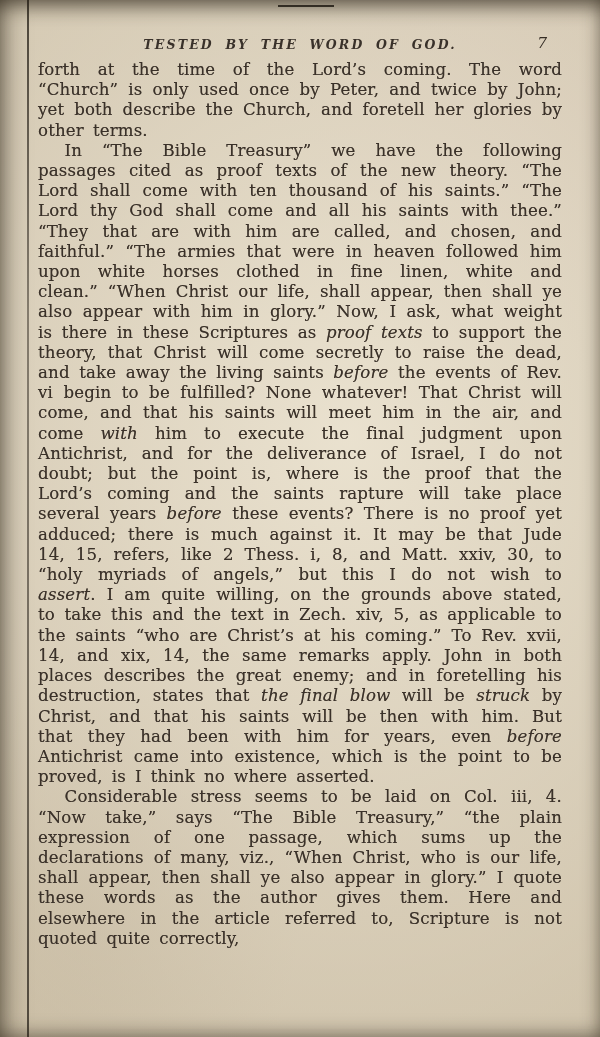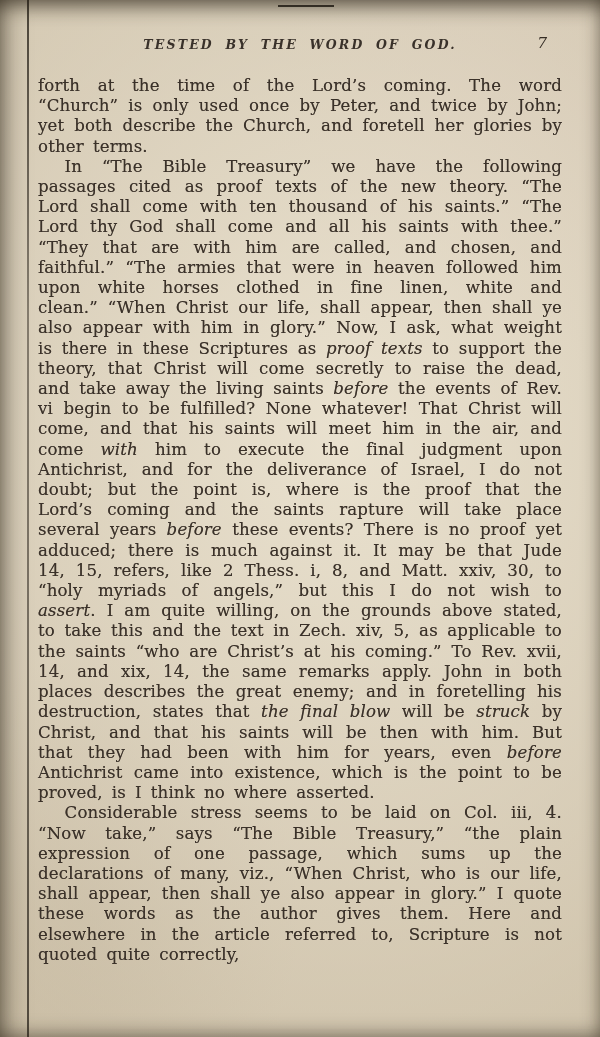--- a/index.html
+++ b/index.html
@@ -49,21 +49,21 @@
   }
   .page-number {
     position: absolute;
     right: 12px; top: -3px;
     font-size: 15.5px;
     letter-spacing: 1px;
     color: #352d25;
   }
   .page-body {
     position: absolute;
-    top: 76px; left: 38px; width: 524px;
+    top: 60px; left: 38px; width: 524px;
     font-size: 16.6px;
     line-height: 20.2px;
     letter-spacing: 0.15px;
     word-spacing: 0.22em;
     text-align: justify;
     text-shadow: 0 0 0.5px rgba(58,49,41,0.55);
   }
   .page-body p { margin: 0; }
   .page-body p.indent { text-indent: 1.6em; }
   .page-body i { }

